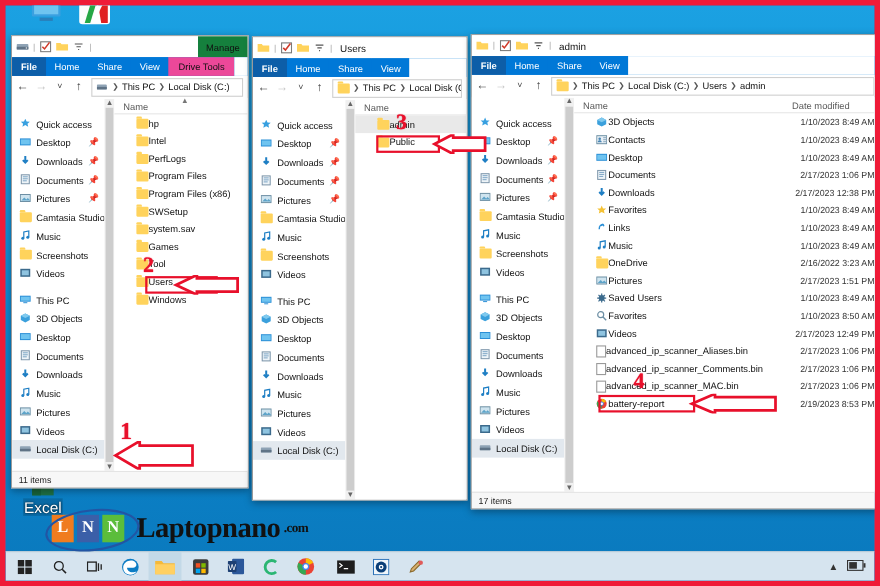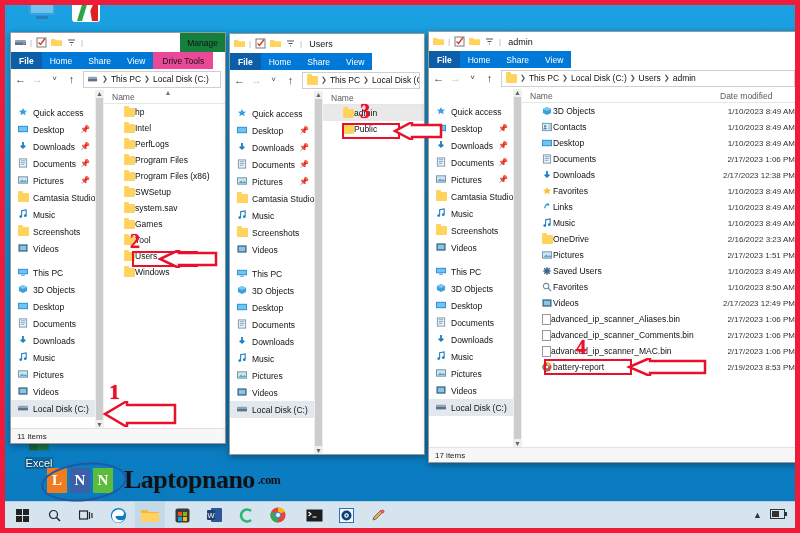--- a/index.html
+++ b/index.html
@@ -12,21 +12,21 @@
   .frame {
     position: absolute; inset: 0;
     border: 5px solid #ef1b38;
     background: linear-gradient(180deg,#1ba1e2 0%, #0c87cf 55%, #0a79bd 100%);
     overflow: hidden;
   }
   
   .desk-icon { position: absolute; width: 46px; text-align: center; }
   .desk-icon .glyph { width: 34px; height: 30px; margin: 0 auto; }
   .desk-icon .cap {
-    font-size: 11px; color: #fff; text-shadow: 0 0 2px #000;
+    font-size: 14px; color: #fff; text-shadow: 0 0 2px #000;
     background: rgba(0,0,0,.15); display: inline-block; padding: 0 1px;
   }
   
   .win {
     position: absolute; background: #fff;
     border: 1px solid #9a9a9a;
     box-shadow: 0 2px 7px rgba(0,0,0,.35);
     font-size: 9px; color: #111;
     display: flex; flex-direction: column;
   }

